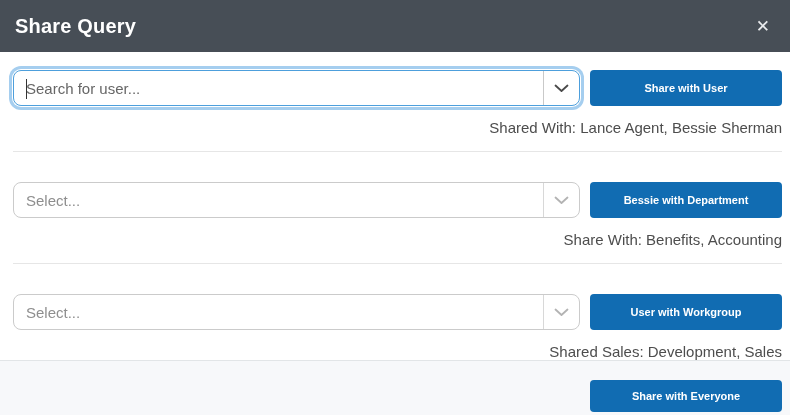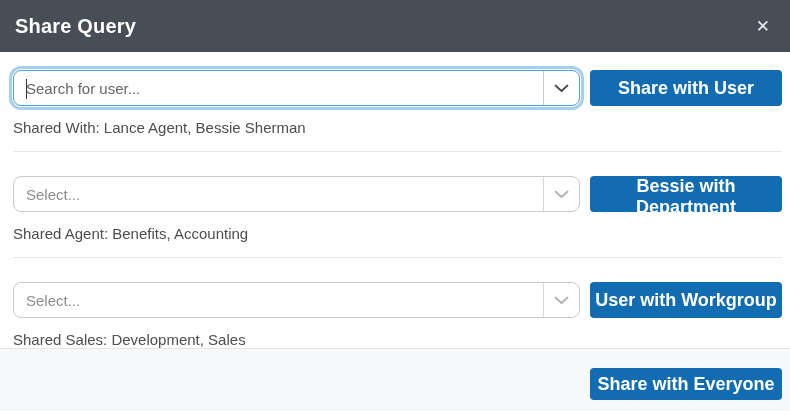--- a/index.html
+++ b/index.html
@@ -71,35 +71,35 @@
     display: flex; align-items: center; justify-content: center;
     color: #B3B3B3; cursor: pointer; background: transparent;
   }
   .combo.focused .combo-arrow { color: #4A4A4A; border-left-color: #C9C9C9; }
   .combo-arrow svg { display: block; }
 
   .btn-primary {
     width: 192px; height: 36px; flex: 0 0 192px;
     background: #116CB2; color: #ffffff;
     border: none; border-radius: 4px;
-    font-size: 18px; font-weight: 600;
+    font-size: 11px; font-weight: 600;
     font-family: "Liberation Sans", sans-serif;
     cursor: pointer;
   }
 
   .shared-with {
     margin-top: 13px;
-    font-size: 15px; line-height: 17px; color: #4D4D4D;
+    font-size: 15px; line-height: 17px; color: #4D4D4D; text-align: right;
   }
 
   .divider {
     border: none; border-top: 1px solid #E6E6E6;
     margin: 15px 0 1px 0;
   }
-  .share-row.after-divider { margin-top: 24px; }
+  .share-row.after-divider { margin-top: 30px; }
 
   
   .modal-footer {
     margin-top: auto;
     flex: 0 0 63px; height: 63px;
     background: #F7F8FA;
     border-top: 1px solid #E2E5E7;
     display: flex; align-items: flex-start; justify-content: flex-end;
     padding: 19px 8px 0 0;
   }
@@ -141,21 +141,21 @@
         <div class="combo-arrow">
           <span>
             <svg width="15" height="9" viewBox="0 0 15 9">
                 <polyline points="1.5,1.5 7.5,7 13.5,1.5" fill="none" stroke="currentColor" stroke-width="1.8" stroke-linecap="round" stroke-linejoin="round"></polyline>
               </svg>
           </span>
         </div>
       </div>
       <button class="btn-primary">Bessie with Department</button>
     </div>
-    <div class="shared-with">Shared Agent: Benefits, Accounting</div>
+    <div class="shared-with">Share With: Benefits, Accounting</div>
 
     <hr class="divider">
 
     <div class="share-row after-divider">
       <div class="combo">
         <div class="combo-placeholder">Select...</div>
         <div class="combo-arrow">
           <span>
             <svg width="15" height="9" viewBox="0 0 15 9">
                 <polyline points="1.5,1.5 7.5,7 13.5,1.5" fill="none" stroke="currentColor" stroke-width="1.8" stroke-linecap="round" stroke-linejoin="round"></polyline>

